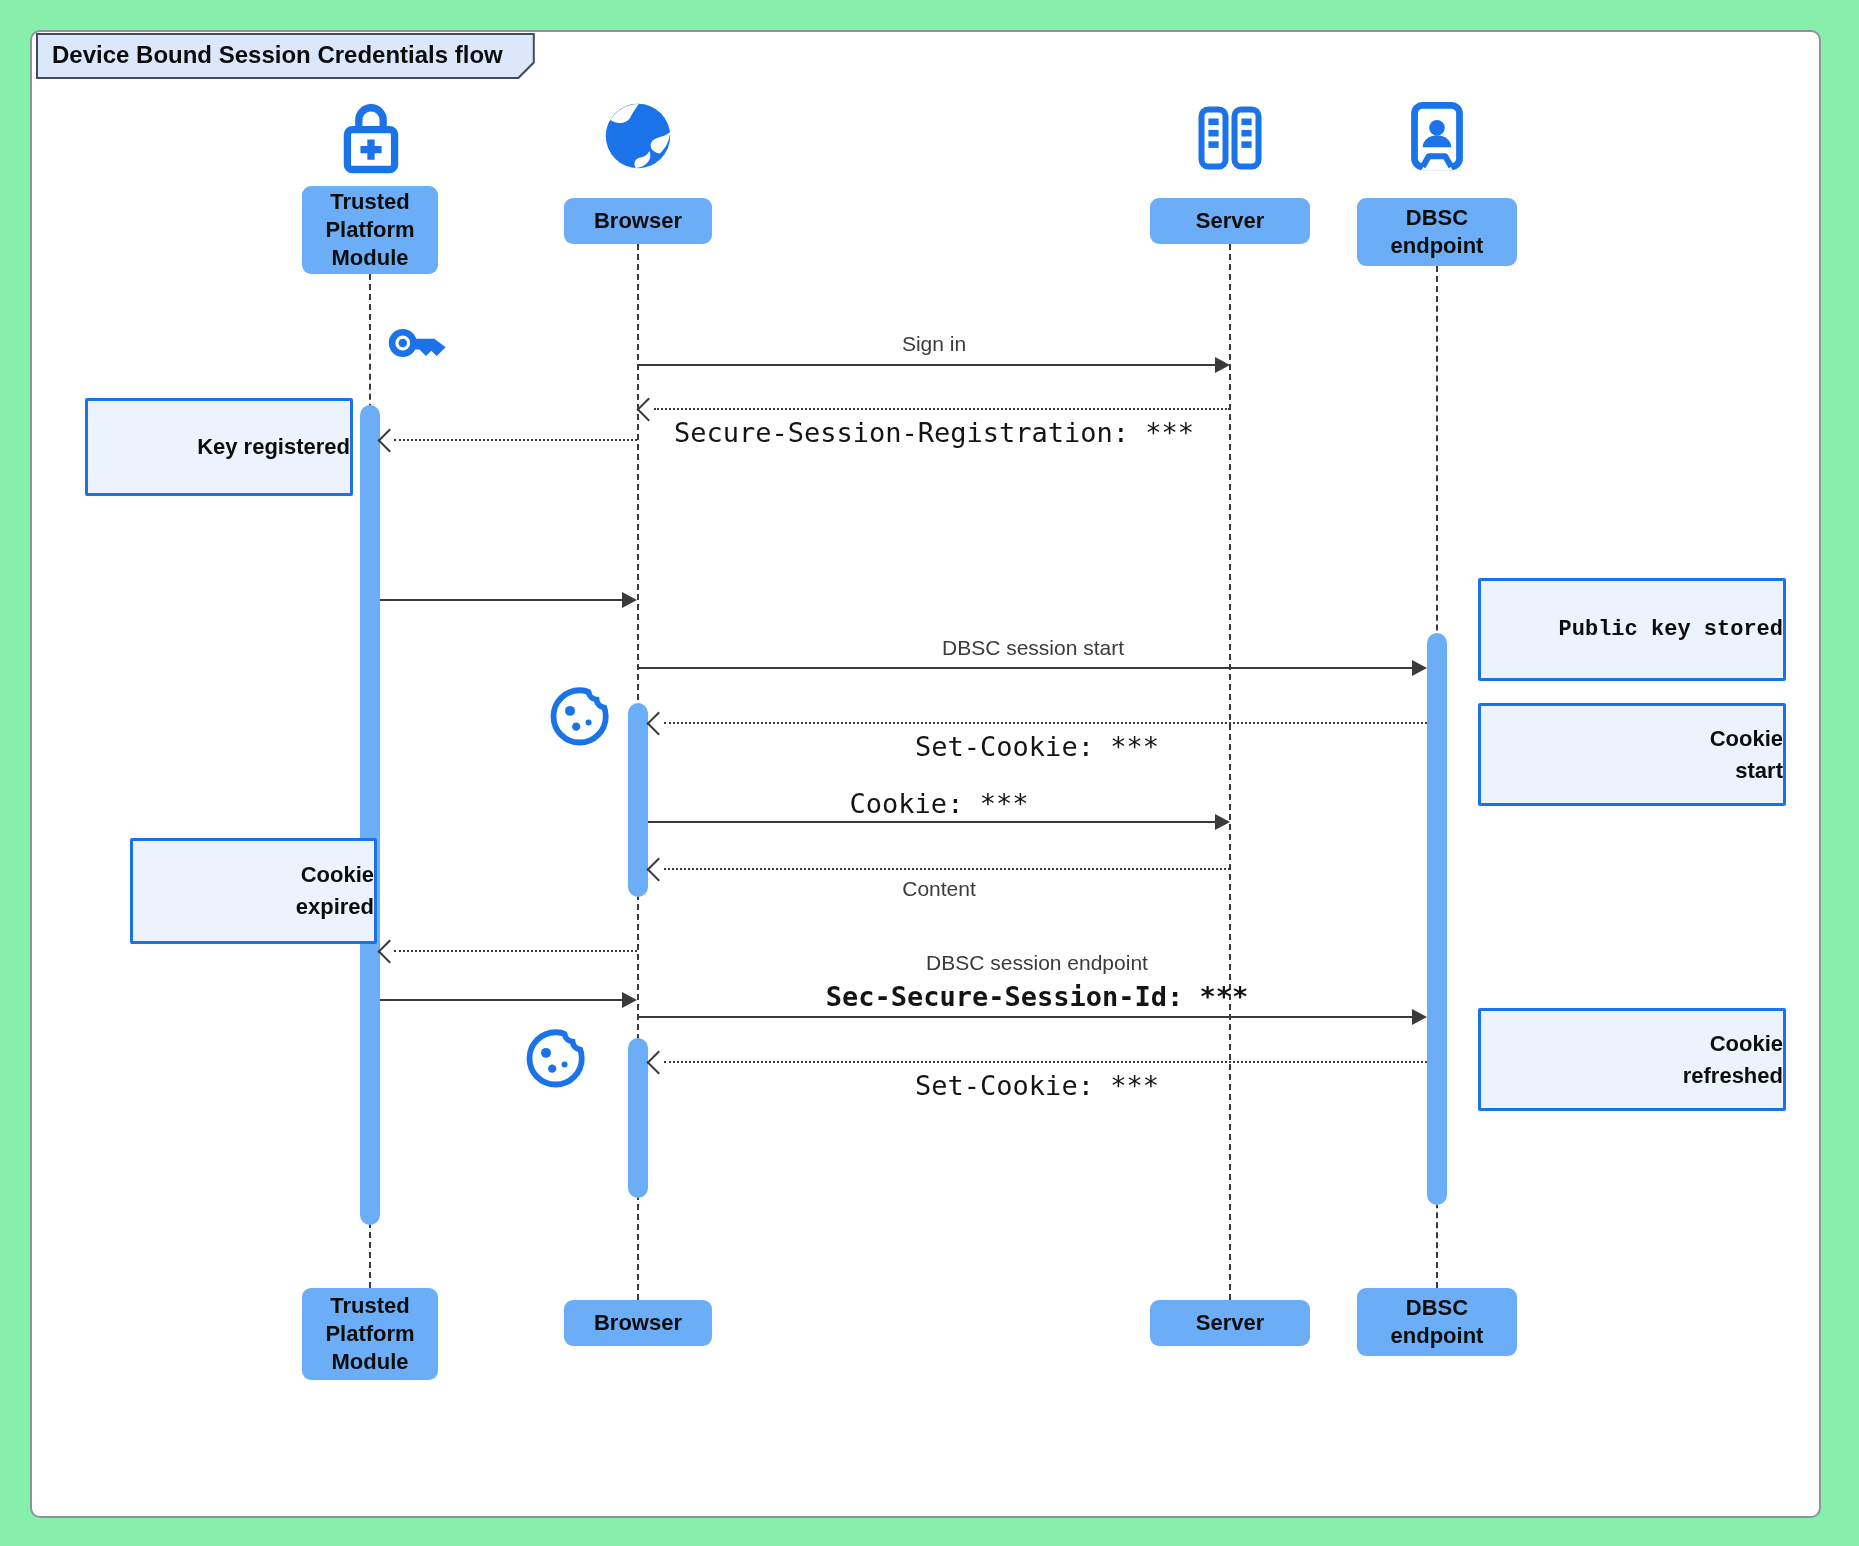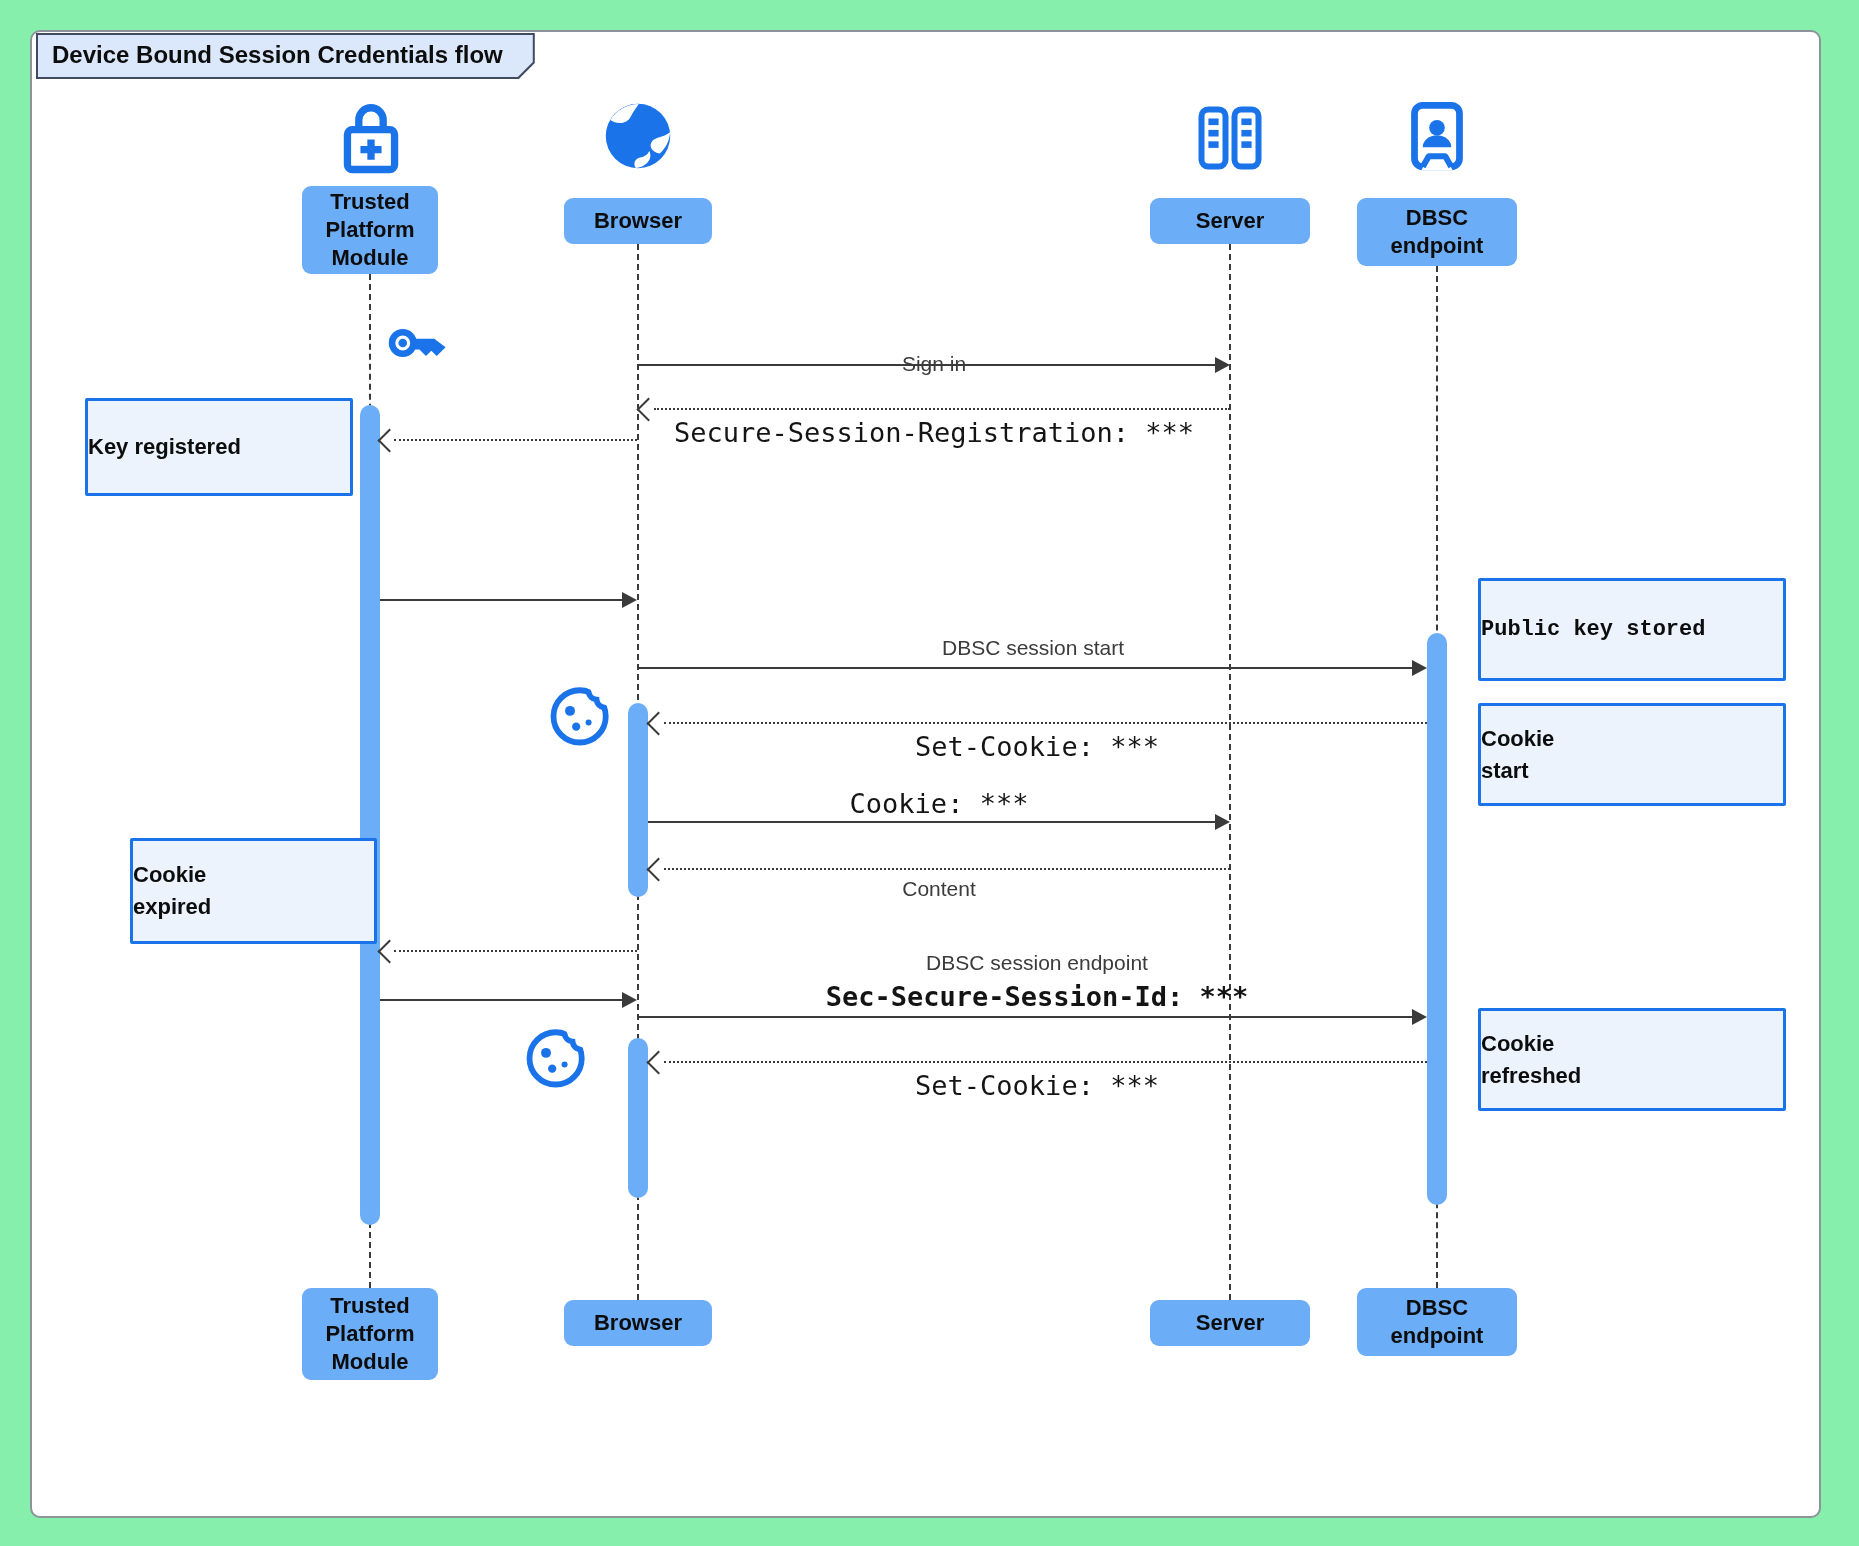--- a/index.html
+++ b/index.html
@@ -12,21 +12,21 @@
              padding:2px;}
   .title-tab-inner{background:#dbe8fb;
              clip-path:polygon(0 0,100% 0,100% calc(100% - 15px),calc(100% - 15px) 100%,0 100%);
              padding:6px 30px 8px 14px;font-size:24px;font-weight:bold;color:#0d0d0d;}
   .actor-label{position:absolute;background:#6cadf7;border-radius:9px;color:#0d0d0d;
                display:flex;flex-direction:column;align-items:center;justify-content:center;
                font-weight:bold;font-size:22px;line-height:1.27;text-align:center;}
   .lifeline{position:absolute;width:0;border-left:2px dashed #3a3a3a;}
   .bar{position:absolute;width:20px;border-radius:10px;background:#6cadf7;}
   .note{position:absolute;background:#ecf3fd;border:3px solid #1a73e8;border-radius:2px;
-        display:flex;flex-direction:column;align-items:flex-start;justify-content:center;
+        display:flex;flex-direction:column;align-items:flex-end;justify-content:center;
         font-weight:bold;font-size:22px;line-height:1.45;color:#0d0d0d;text-align:center;}
   .msg-line{position:absolute;height:0;}
   .solid{border-top:2px solid #3a3a3a;}
   .dotted{border-top:2px dotted #3a3a3a;}
   .head-right{position:absolute;width:0;height:0;border-left:15px solid #3a3a3a;
               border-top:8px solid transparent;border-bottom:8px solid transparent;}
   .chev-left{position:absolute;width:15px;height:15px;border-left:2px solid #3a3a3a;
              border-bottom:2px solid #3a3a3a;transform:rotate(45deg);}
   .msg-label{position:absolute;transform:translateX(-50%);white-space:nowrap;
              font-size:21px;color:#3b3b3b;}
@@ -129,21 +129,21 @@
     <svg width="66" height="66" viewBox="0 0 48 48">
       <circle cx="23" cy="25" r="19" fill="#fff" stroke="#1a73e8" stroke-width="4.2"></circle>
       <circle cx="39" cy="9" r="10.5" fill="#fff"></circle>
       <path d="M29.5 7.2 a6.5 6.5 0 0 0 5.8 5.6 a6.5 6.5 0 0 0 5.6 5.8" fill="none" stroke="#1a73e8" stroke-width="4.2" stroke-linecap="round"></path>
       <circle cx="16" cy="21" r="3.6" fill="#1a73e8"></circle>
       <circle cx="20.5" cy="32.5" r="3" fill="#1a73e8"></circle>
       <circle cx="29.5" cy="29.5" r="2.2" fill="#1a73e8"></circle>
     </svg>
   </div>
 
-  <div class="msg-label" style="left:934px;top:352px;">Sign in</div>
+  <div class="msg-label" style="left:934px;top:332px;">Sign in</div>
   <div class="msg-line solid" style="left:638px;top:364px;width:579px;"></div>
   <div class="head-right" style="left:1215px;top:357px;"></div>
 
   <div class="msg-line dotted" style="left:654px;top:408px;width:576px;"></div>
   <div class="chev-left" style="left:640px;top:401px;"></div>
   <div class="msg-label mono" style="left:934px;top:417px;">Secure-Session-Registration: ***</div>
 
   <div class="msg-line dotted" style="left:394px;top:439px;width:243px;"></div>
   <div class="chev-left" style="left:381px;top:432px;"></div>
 

